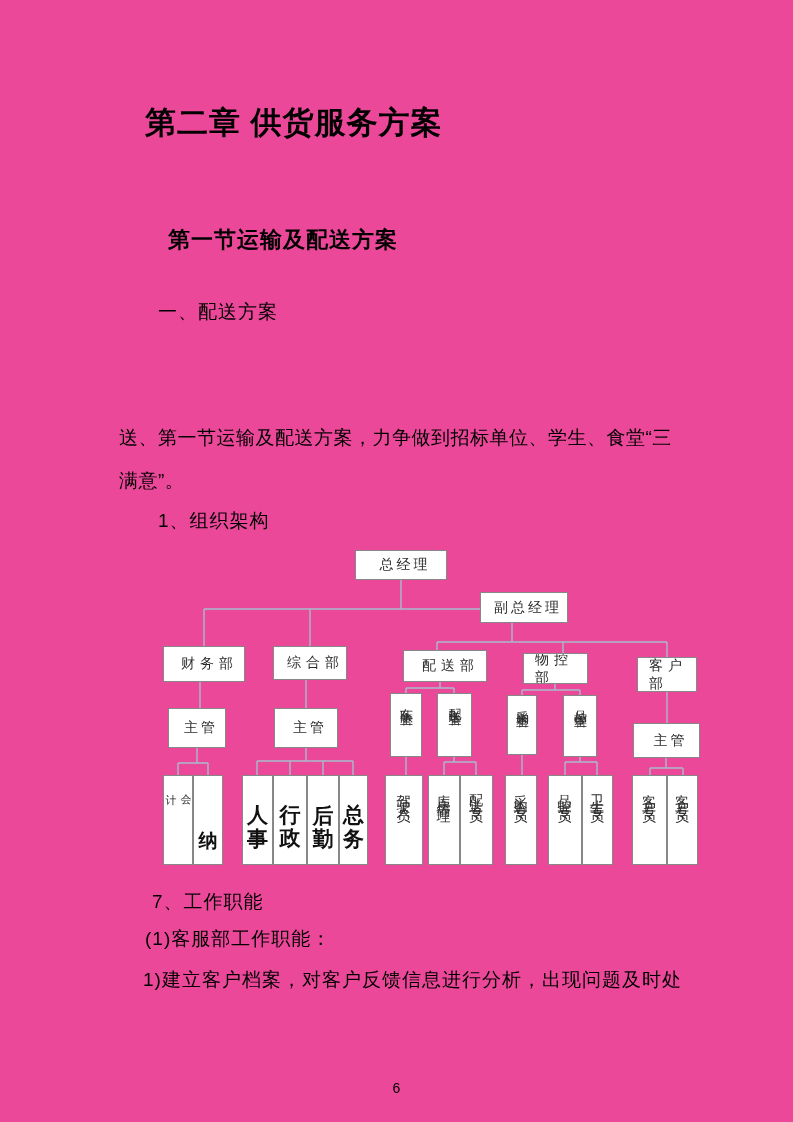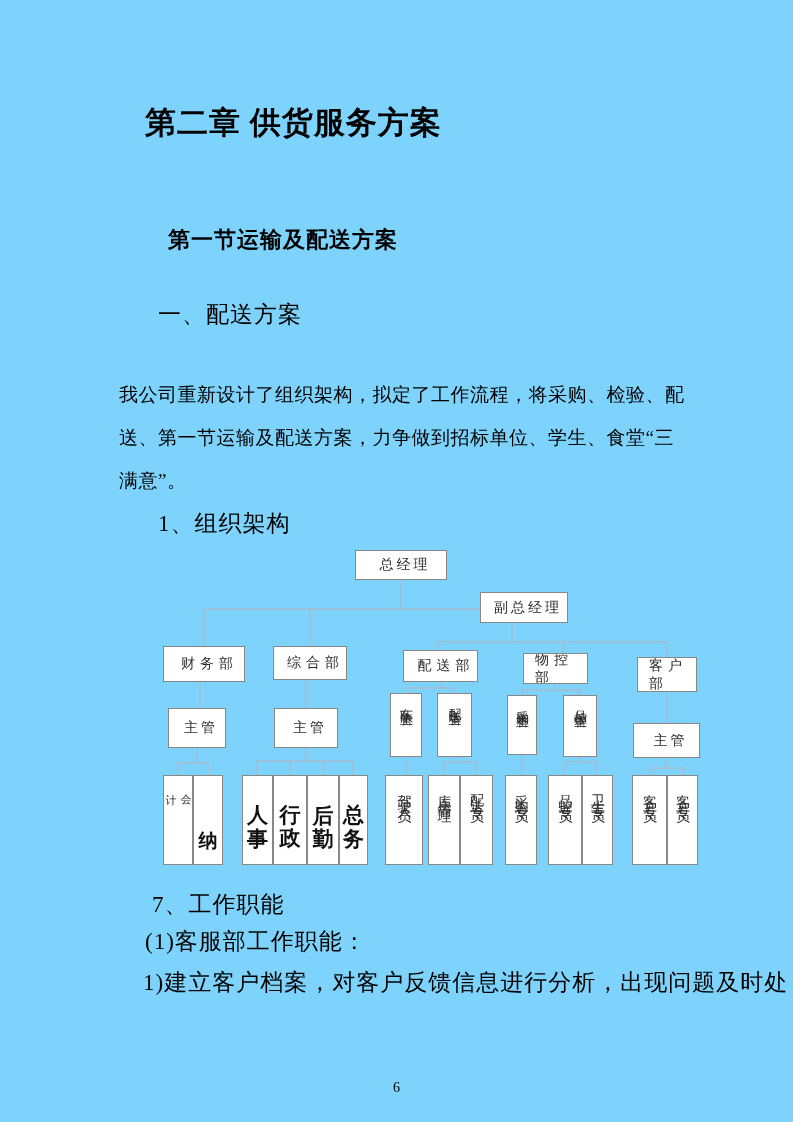--- a/index.html
+++ b/index.html
@@ -1,31 +1,31 @@
 <!DOCTYPE html>
 <html><head>
 <meta charset="utf-8">
 <style>
   html,body{margin:0;padding:0;background:#e8e8e8;}
   #page{
     position:relative;
     width:793px;height:1122px;
     margin:0 auto;
-    background:#7dd3fc;
+    background:#ec4899;
     overflow:hidden;
-    font-family:Liberation Serif, serif;
+    font-family:Liberation Sans, sans-serif;
     color:#000;
     --line:#a7bccb;
     --border:#878787;
     --ink:#2b2b2b;
   }
   .abs{position:absolute;white-space:nowrap;}
   .chapter-title{font-size:31px;font-weight:bold;letter-spacing:1px;}
   .section-title{font-size:22px;font-weight:bold;letter-spacing:1px;}
-  .heading{font-size:23px;letter-spacing:1px;}
+  .heading{font-size:19px;letter-spacing:1px;}
   .bodyline{font-size:19px;letter-spacing:0.5px;line-height:43px;height:43px;}
   .pagenum{left:0;top:1080px;width:793px;text-align:center;font-size:14px;}
 
   
   #chart{position:absolute;left:150px;top:545px;width:560px;height:325px;}
   #chart svg{position:absolute;left:0;top:0;}
   #chart svg path{stroke:var(--line);stroke-width:1.4;fill:none;}
   .box{
     position:absolute;box-sizing:border-box;background:#fff;
     border:1px solid var(--border);color:var(--ink);overflow:hidden;
@@ -43,21 +43,20 @@
 <body>
 
 <div id="page" style="--line: #a7bccb; --border: #878787; --ink: #2b2b2b;">
 
   <div class="abs chapter-title" style="left:145px;top:102px;">第二章 供货服务方案</div>
 
   <div class="abs section-title" style="left:168px;top:225px;">第一节运输及配送方案</div>
 
   <div class="abs heading" style="left:158px;top:299px;">一、配送方案</div>
 
-  <div class="abs bodyline" style="left:119px;top:373px;">我公司重新设计了组织架构，拟定了工作流程，将采购、检验、配</div>
   <div class="abs bodyline" style="left:119px;top:416px;">送、第一节运输及配送方案，力争做到招标单位、学生、食堂“三</div>
   <div class="abs bodyline" style="left:119px;top:459px;">满意”。</div>
 
   <div class="abs heading" style="left:158px;top:508px;">1、组织架构</div>
 
   <div id="chart">
     <svg width="560" height="325" viewBox="0 0 560 325">
       <path d="M251 35 V64 M54 64 H330 M54 64 V101 M160 64 V101
                M362 78 V97 M287 97 H517 M287 97 V105 M413 97 V108 M517 97 V112
                M50 137 V163 M156 135 V163
@@ -71,21 +70,21 @@
                M372 210 V230
                M430 212 V217 M415 217 H447 M415 217 V230 M447 217 V230
                M516 213 V223 M500 223 H533 M500 223 V230 M533 223 V230"></path>
     </svg>
 
     <div class="box h" style="left:205px;top:5px;width:92px;height:30px">总经理</div>
     <div class="box h" style="left:330px;top:47px;width:88px;height:31px">副总经理</div>
 
     <div class="box h dept" style="left:13px;top:101px;width:82px;height:36px">财务部</div>
     <div class="box h dept" style="left:123px;top:101px;width:74px;height:34px">综合部</div>
-    <div class="box h dept" style="left:253px;top:105px;width:75px;height:32px">配送部</div>
+    <div class="box h dept" style="left:253px;top:105px;width:84px;height:32px">配送部</div>
     <div class="box h dept" style="left:373px;top:108px;width:65px;height:31px">物控部</div>
     <div class="box h dept" style="left:487px;top:112px;width:60px;height:35px">客户部</div>
 
     <div class="box h" style="left:18px;top:163px;width:58px;height:40px">主管</div>
     <div class="box h" style="left:124px;top:163px;width:64px;height:40px">主管</div>
     <div class="box v v-sup" style="left:240px;top:148px;width:32px;height:64px">车队主管</div>
     <div class="box v v-sup" style="left:287px;top:148px;width:35px;height:64px">配送主管</div>
     <div class="box v v-sup" style="left:357px;top:150px;width:30px;height:60px">采购主管</div>
     <div class="box v v-sup" style="left:413px;top:150px;width:34px;height:62px">品控主管</div>
     <div class="box h" style="left:483px;top:178px;width:67px;height:35px">主管</div>

